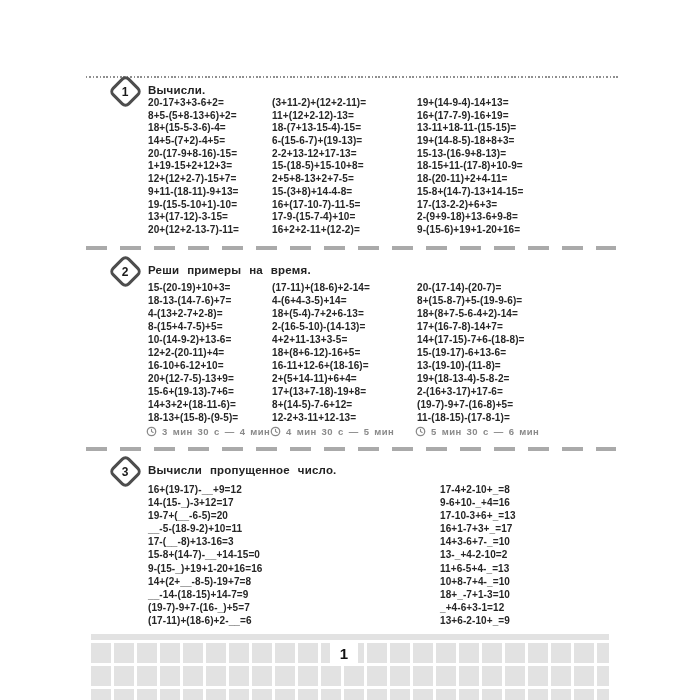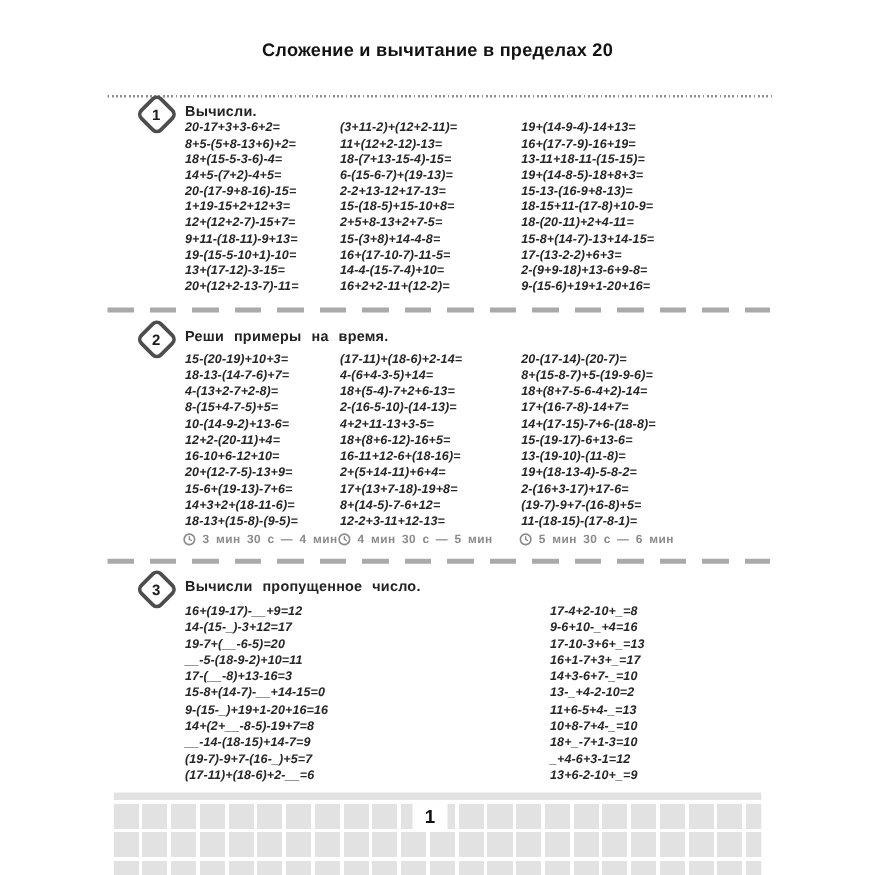--- a/index.html
+++ b/index.html
@@ -33,21 +33,21 @@
     display:flex;align-items:center;justify-content:center;
   }
   .badge span{transform:rotate(-45deg);font-weight:bold;font-size:12px;color:#1a1a1a;}
   .task-label{
     position:absolute;top:6px;left:148px;font-weight:bold;font-size:11.5px;color:#222;
     letter-spacing:.2px;word-spacing:4.5px;white-space:nowrap;
   }
 
   .col{
     position:absolute;margin:0;padding:0;list-style:none;white-space:nowrap;
-    font-weight:bold;font-size:10px;letter-spacing:.1px;color:#262626;font-style:italic;
+    font-weight:bold;font-size:10px;letter-spacing:.1px;color:#262626;
   }
   #s1 .col{top:19px}
   #s1 .col li{height:12.7px;line-height:12.7px}
   #s2 .col{top:23px}
   #s2 .col li{height:13px;line-height:13px}
   #s3 .col{top:25px}
   #s3 .col li{height:13.1px;line-height:13.1px}
 
   .s12c1{left:148px}.s12c2{left:272px}.s12c3{left:417px}
   .s3c1{left:148px}.s3c2{left:313px}.s3c3{left:440px}
@@ -71,21 +71,20 @@
     display:flex;align-items:center;justify-content:center;
     font-weight:bold;font-size:15px;color:#111;
   }
 </style>
 </head>
 <body>
 
 <div class="page">
 
   <div class="title">
-    <div>Сложение и вычитание в пределах 20</div>
   </div>
 
   <div class="rule-dotted"></div>
 
   <section class="task" id="s1">
     <div class="badge">
       <span>1</span>
     </div>
     <div class="task-label">Вычисли.</div>
     <ul class="col s12c1">
@@ -106,21 +105,21 @@
 
     <li>(3+11-2)+(12+2-11)=</li>
         <li>11+(12+2-12)-13=</li>
         <li>18-(7+13-15-4)-15=</li>
         <li>6-(15-6-7)+(19-13)=</li>
         <li>2-2+13-12+17-13=</li>
         <li>15-(18-5)+15-10+8=</li>
         <li>2+5+8-13+2+7-5=</li>
         <li>15-(3+8)+14-4-8=</li>
         <li>16+(17-10-7)-11-5=</li>
-        <li>14-4-(15-7-4)+10=</li>
+        <li>17-9-(15-7-4)+10=</li>
         <li>16+2+2-11+(12-2)=</li>
       </ul>
     <ul class="col s12c3">
 
     <li>19+(14-9-4)-14+13=</li>
         <li>16+(17-7-9)-16+19=</li>
         <li>13-11+18-11-(15-15)=</li>
         <li>19+(14-8-5)-18+8+3=</li>
         <li>15-13-(16-9+8-13)=</li>
         <li>18-15+11-(17-8)+10-9=</li>

